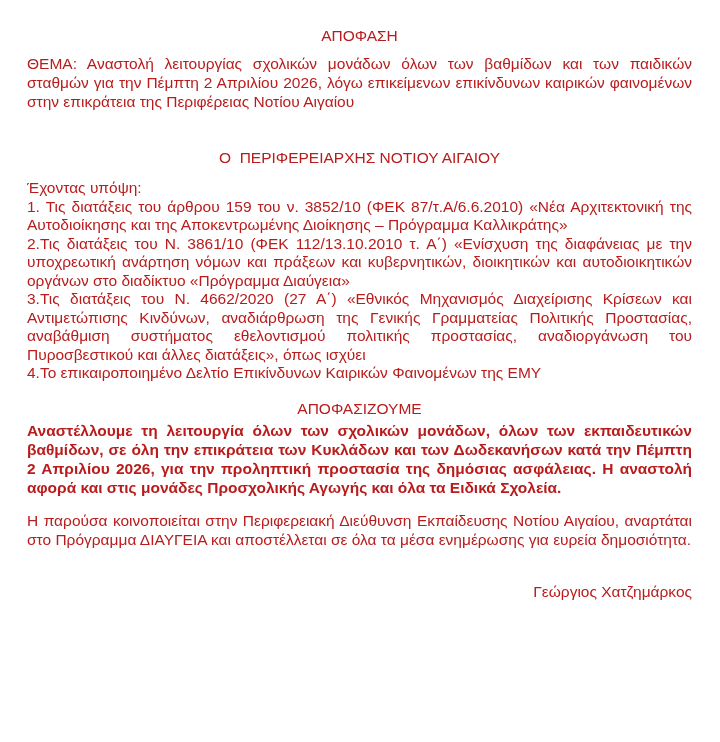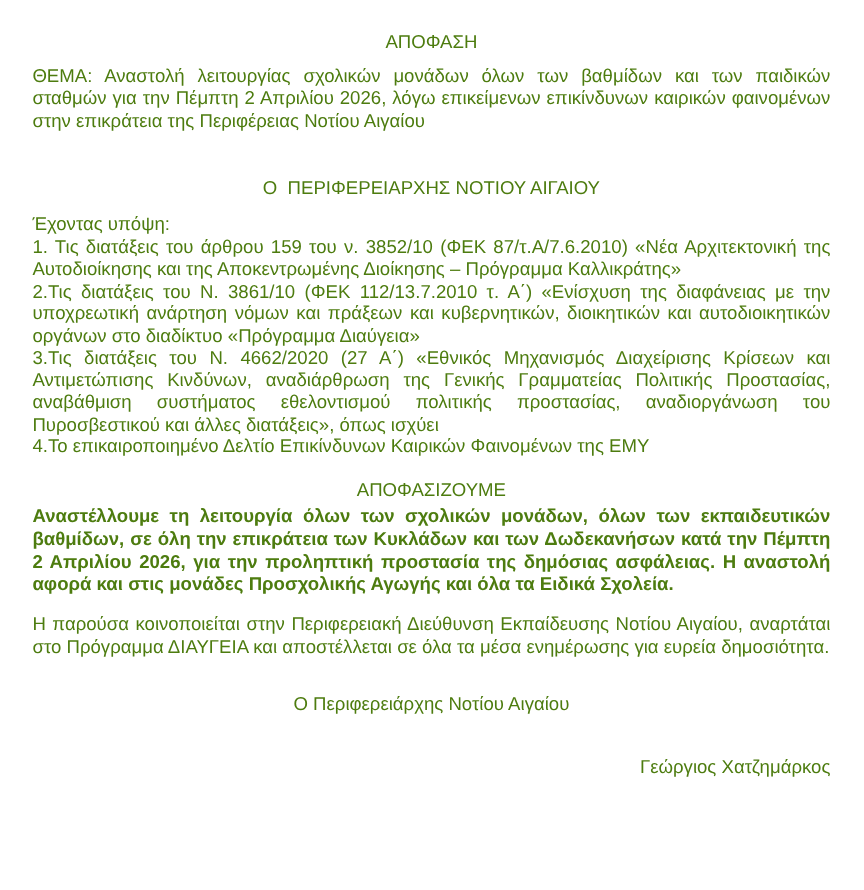--- a/index.html
+++ b/index.html
@@ -5,21 +5,21 @@
   html, body {
     margin: 0;
     padding: 0;
     background: #ffffff;
   }
   .page {
     position: relative;
     width: 720px;
     height: 724px;
     background: #ffffff;
-    color: #4d7c0f;
+    color: #b91c1c;
     font-family: "Liberation Sans", "DejaVu Sans", sans-serif;
     font-size: 15.5px;
     line-height: 19px;
     box-sizing: border-box;
     padding: 26px 28px 0 27px;
     overflow: hidden;
     -webkit-font-smoothing: antialiased;
   }
   .center {
     text-align: center;
@@ -72,29 +72,28 @@
 
   <p class="doc-title center">ΑΠΟΦΑΣΗ</p>
 
   <p class="subject justify">ΘΕΜΑ: Αναστολή λειτουργίας σχολικών μονάδων όλων των βαθμίδων και των παιδικών σταθμών για την Πέμπτη 2 Απριλίου 2026, λόγω επικείμενων επικίνδυνων καιρικών φαινομένων στην επικράτεια της Περιφέρειας Νοτίου Αιγαίου</p>
 
   <p class="authority-heading center">Ο&nbsp; ΠΕΡΙΦΕΡΕΙΑΡΧΗΣ ΝΟΤΙΟΥ ΑΙΓΑΙΟΥ</p>
 
   <p class="preamble-intro">Έχοντας υπόψη:</p>
 
   <div class="considerations">
-    <p class="justify">1. Τις διατάξεις του άρθρου 159 του ν. 3852/10 (ΦΕΚ 87/τ.Α/7.6.2010) «Νέα Αρχιτεκτονική της Αυτοδιοίκησης και της Αποκεντρωμένης Διοίκησης – Πρόγραμμα Καλλικράτης»</p>
-    <p class="justify">2.Τις διατάξεις του Ν. 3861/10 (ΦΕΚ 112/13.7.2010 τ. Α΄) «Ενίσχυση της διαφάνειας με την υποχρεωτική ανάρτηση νόμων και πράξεων και κυβερνητικών, διοικητικών και αυτοδιοικητικών οργάνων στο διαδίκτυο «Πρόγραμμα Διαύγεια»</p>
+    <p class="justify">1. Τις διατάξεις του άρθρου 159 του ν. 3852/10 (ΦΕΚ 87/τ.Α/6.6.2010) «Νέα Αρχιτεκτονική της Αυτοδιοίκησης και της Αποκεντρωμένης Διοίκησης – Πρόγραμμα Καλλικράτης»</p>
+    <p class="justify">2.Τις διατάξεις του Ν. 3861/10 (ΦΕΚ 112/13.10.2010 τ. Α΄) «Ενίσχυση της διαφάνειας με την υποχρεωτική ανάρτηση νόμων και πράξεων και κυβερνητικών, διοικητικών και αυτοδιοικητικών οργάνων στο διαδίκτυο «Πρόγραμμα Διαύγεια»</p>
     <p class="justify">3.Τις διατάξεις του Ν. 4662/2020 (27 Α΄) «Εθνικός Μηχανισμός Διαχείρισης Κρίσεων και Αντιμετώπισης Κινδύνων, αναδιάρθρωση της Γενικής Γραμματείας Πολιτικής Προστασίας, αναβάθμιση συστήματος εθελοντισμού πολιτικής προστασίας, αναδιοργάνωση του Πυροσβεστικού και άλλες διατάξεις», όπως ισχύει</p>
     <p class="justify">4.Το επικαιροποιημένο Δελτίο Επικίνδυνων Καιρικών Φαινομένων της ΕΜΥ</p>
   </div>
 
   <p class="decision-heading center">ΑΠΟΦΑΣΙΖΟΥΜΕ</p>
 
   <p class="decision-body justify">Αναστέλλουμε τη λειτουργία όλων των σχολικών μονάδων, όλων των εκπαιδευτικών βαθμίδων, σε όλη την επικράτεια των Κυκλάδων και των Δωδεκανήσων κατά την Πέμπτη 2 Απριλίου 2026, για την προληπτική προστασία της δημόσιας ασφάλειας. Η αναστολή αφορά και στις μονάδες Προσχολικής Αγωγής και όλα τα Ειδικά Σχολεία.</p>
 
   <p class="notification justify">Η παρούσα κοινοποιείται στην Περιφερειακή Διεύθυνση Εκπαίδευσης Νοτίου Αιγαίου, αναρτάται στο Πρόγραμμα ΔΙΑΥΓΕΙΑ και αποστέλλεται σε όλα τα μέσα ενημέρωσης για ευρεία δημοσιότητα.</p>
 
-  <p class="sig-title center">Ο Περιφερειάρχης Νοτίου Αιγαίου</p>
 
   <p class="sig-name center">Γεώργιος Χατζημάρκος</p>
 
 </div>
 
 </body></html>

